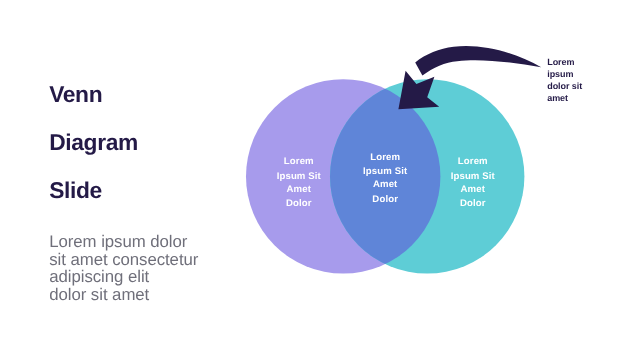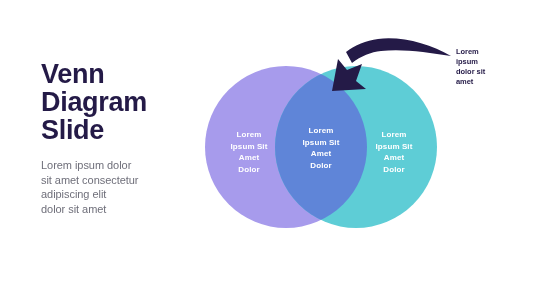--- a/index.html
+++ b/index.html
@@ -20,31 +20,31 @@
   }
 
   
   #text-panel {
     position: absolute;
     left: 41px;
     top: 60px;
     width: 150px;
   }
   #slide-title {
-    font-size: 27px;
-    line-height: 28px;
+    font-size: 19px;
+    line-height: 40px;
     font-weight: bold;
     color: #241a47;
     letter-spacing: -0.3px;
     margin: 0;
     white-space: pre-line;
   }
   #slide-subtitle {
     margin: 14px 0 0 0;
-    font-size: 11px;
+    font-size: 14px;
     line-height: 14.5px;
     color: #6f6f7a;
     white-space: pre-line;
     letter-spacing: -0.05px;
   }
 
   
   #venn {
     position: absolute;
     left: 0;

